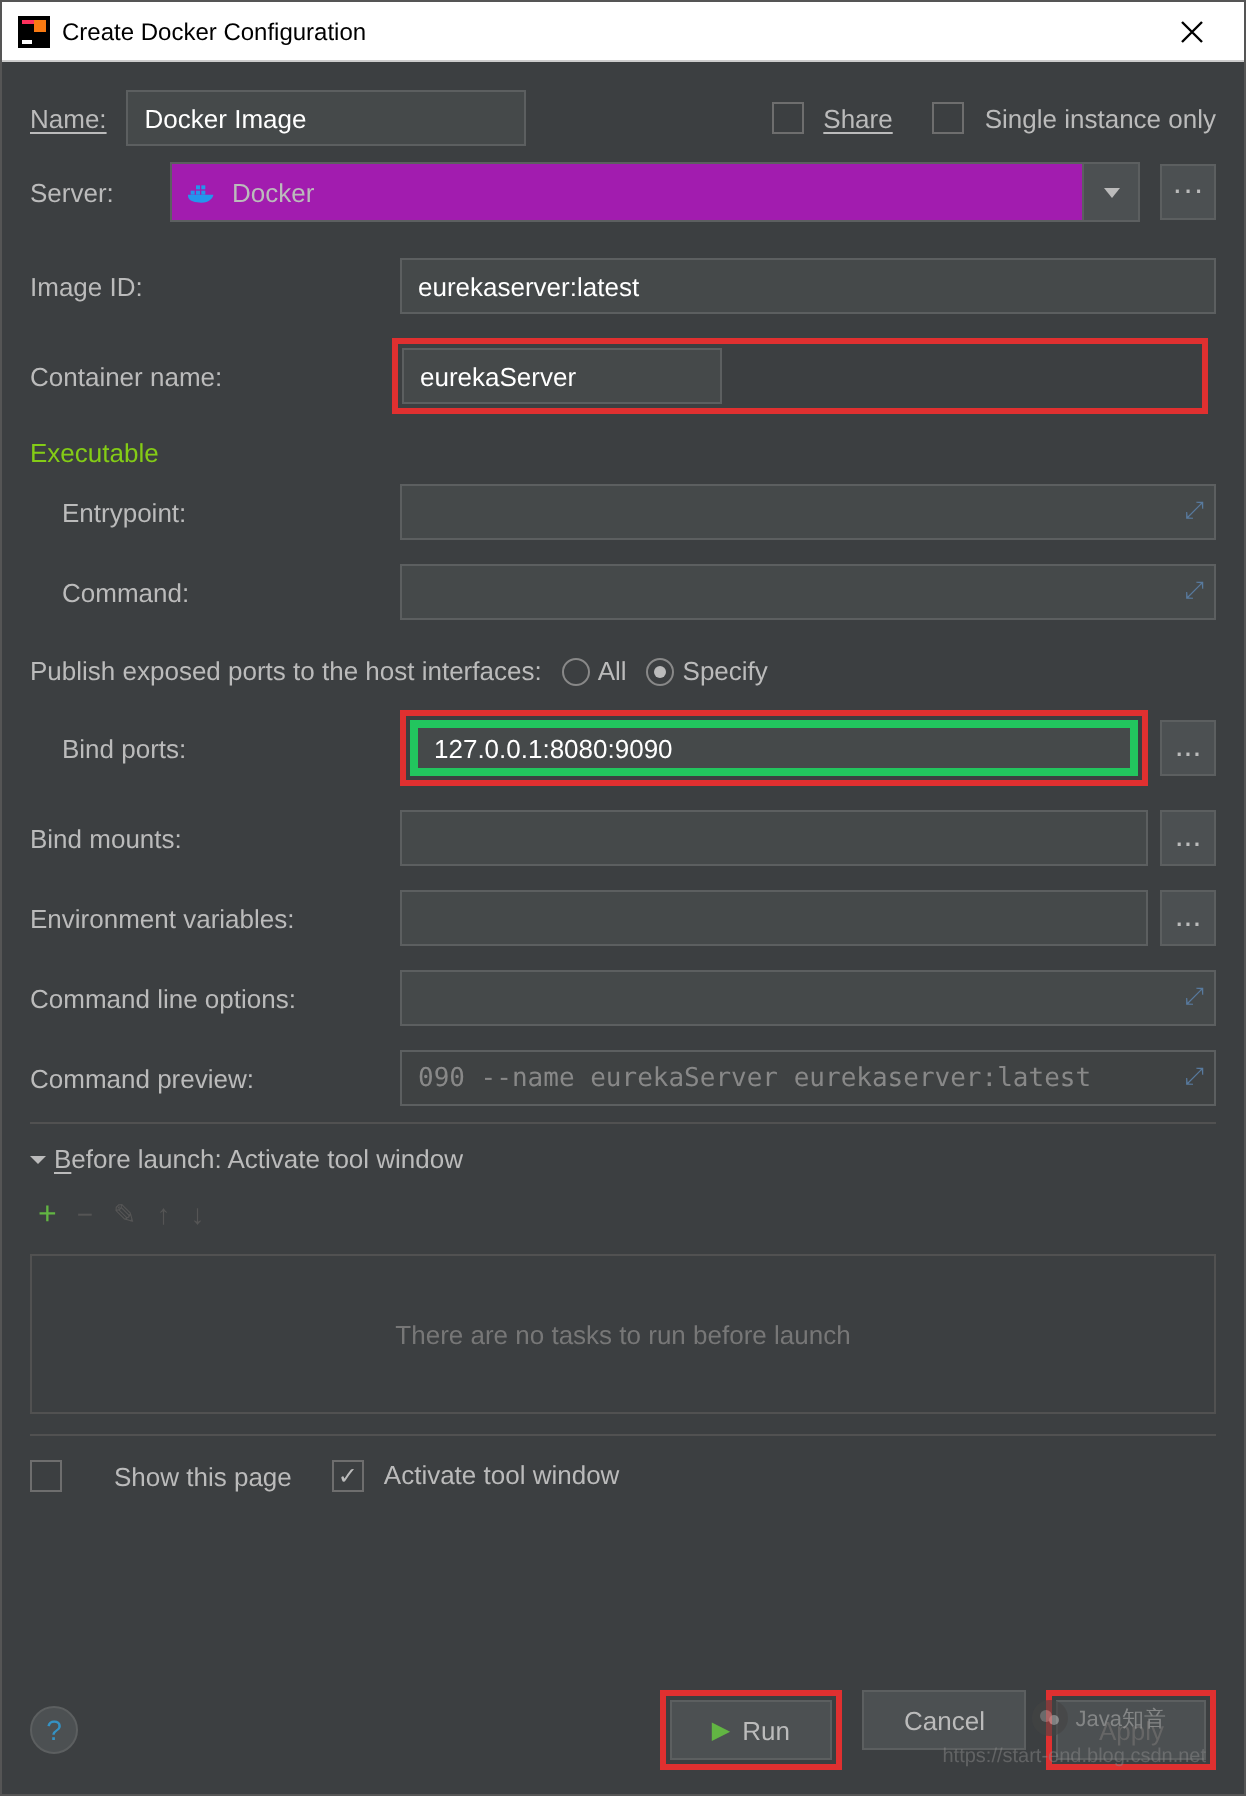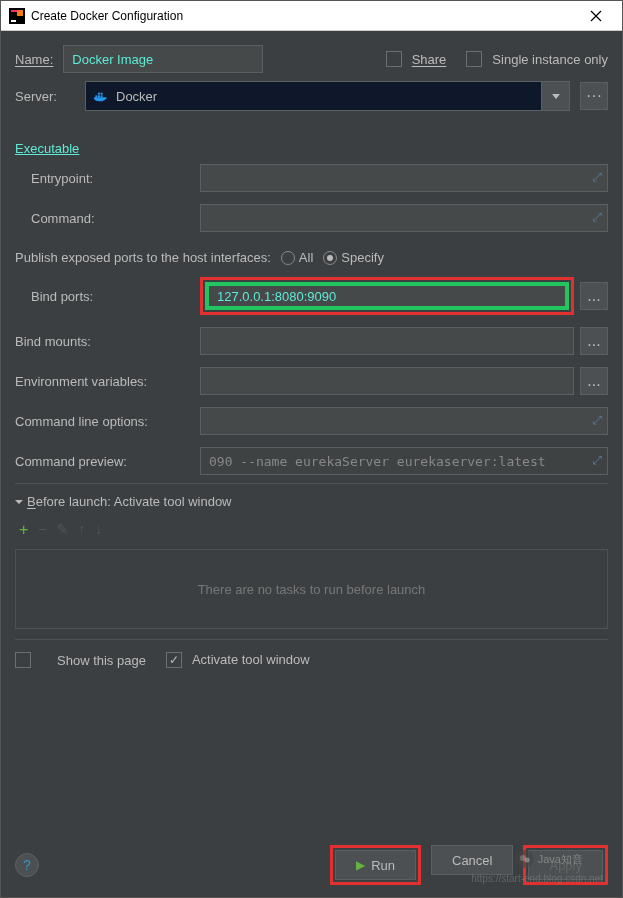--- a/index.html
+++ b/index.html
@@ -6,32 +6,32 @@
     body { background: #0a0a0a; width: 623px; height: 898px; position: relative; }
     .window { width: 623px; height: 898px; background: #3c3f41; border: 1px solid #555; }
     .titlebar { background: #fff; height: 30px; display: flex; align-items: center; padding: 0 8px; border-bottom: 1px solid #ccc; }
     .titlebar-icon { width: 16px; height: 16px; margin-right: 6px; display: inline-flex; }
     .titlebar-title { color: #000; font-size: 12px; flex: 1; }
     .titlebar-close { width: 36px; height: 28px; display: flex; align-items: center; justify-content: center; color: #000; cursor: pointer; }
     .content { padding: 14px 14px 12px 14px; color: #bbb; font-size: 13px; display: flex; flex-direction: column; height: calc(100% - 30px); }
     .row { display: flex; align-items: center; margin-bottom: 8px; gap: 10px; }
     .label { color: #bbb; font-size: 13px; }
     .underline { text-decoration: underline; text-underline-offset: 2px; }
-    .input-txt { background: #45494a; border: 1px solid #5c5f60; height: 28px; padding: 0 8px; color: #5eead4; font-size: 13px; flex: 1; }
+    .input-txt { background: #45494a; border: 1px solid #5c5f60; height: 28px; padding: 0 8px; color: #ffffff; font-size: 13px; flex: 1; }
     .input-txt.readonly { background: #3f4243; color: #888; }
     .checkbox { width: 16px; height: 16px; border: 1px solid #6e6e6e; background: transparent; display: inline-flex; align-items: center; justify-content: center; margin-right: 4px; cursor: pointer; }
     .checkbox.checked::after { content: "✓"; color: #bbb; font-size: 12px; }
     .option-row { display: flex; align-items: center; gap: 6px; margin-left: auto; }
     .select-row { display: flex; align-items: center; gap: 10px; }
-    .select { background: #0f172a; border: 1px solid #5c5f60; height: 30px; flex: 1; display: flex; align-items: center; padding: 12px 8px; cursor: pointer; }
+    .select { background: #a21caf; border: 1px solid #5c5f60; height: 30px; flex: 1; display: flex; align-items: center; padding: 12px 8px; cursor: pointer; }
     .select-dd { width: 28px; height: 30px; background: #4c5052; border: 1px solid #5c5f60; border-left: none; display: flex; align-items: center; justify-content: center; cursor: pointer; }
     .sq-btn { width: 28px; height: 28px; background: #4c5052; border: 1px solid #5c5f60; display: flex; align-items: center; justify-content: center; cursor: pointer; color: #bbb; font-size: 16px; }
     .docker-icon { width: 16px; height: 12px; margin-right: 6px; }
     .form-grid { display: grid; grid-template-columns: 185px 1fr; row-gap: 12px; align-items: center; }
-    .section-header { color: #5eead4; font-size: 13px; margin: 12px 0 8px 0; text-decoration: underline; }
+    .section-header { color: #84cc16; font-size: 13px; margin: 12px 0 8px 0; }
     .expand-icon { position: absolute; right: 6px; top: 6px; color: #587a9e; font-size: 12px; }
     .input-wrap { position: relative; flex: 1; }
     .radio { width: 14px; height: 14px; border: 1px solid #888; border-radius: 50%; display: inline-flex; align-items: center; justify-content: center; margin: 0 4px 0 10px; cursor: pointer; }
     .radio.selected::after { content: ""; width: 6px; height: 6px; background: #bbb; border-radius: 50%; }
     .highlight-red { border: 3px solid #e03030; padding: 2px; }
     .before-launch { border-top: 1px solid #515151; border-bottom: 1px solid #515151; padding: 10px 0; margin-top: 8px; }
     .bl-header { display: flex; align-items: center; gap: 4px; cursor: pointer; margin-bottom: 8px; }
     .bl-toolbar { display: flex; gap: 10px; padding: 4px; }
     .bl-toolbar .ico { color: #555; cursor: pointer; font-size: 14px; }
     .bl-toolbar .ico.plus { color: #62b543; font-size: 16px; }
@@ -103,20 +103,29 @@
         </div>
         <div class="select-dd">
           <svg width="8" height="5" viewBox="0 0 8 5">
               <path d="M0 0 L4 5 L8 0 Z" fill="#bbb"></path>
             </svg>
         </div>
       </div>
       <div class="sq-btn">···</div>
     </div>
 
+    <div class="form-grid">
+      <span class="label">Image ID:</span>
+      <input class="input-txt" value="eurekaserver:latest" style="">
+
+      <span class="label">Container name:</span>
+      <div class="highlight-red" style="position:relative;left:-4px">
+        <input class="input-txt" style="width: 160px;" value="eurekaServer">
+      </div>
+    </div>
 
     <div class="section-header">Executable</div>
     <div class="form-grid indent" style="grid-template-columns:169px 1fr">
       <span class="label">Entrypoint:</span>
       <div class="input-wrap">
         <input class="input-txt" style="width: 100%;" value="">
         <span class="expand-icon">⤢</span>
       </div>
 
       <span class="label">Command:</span>

